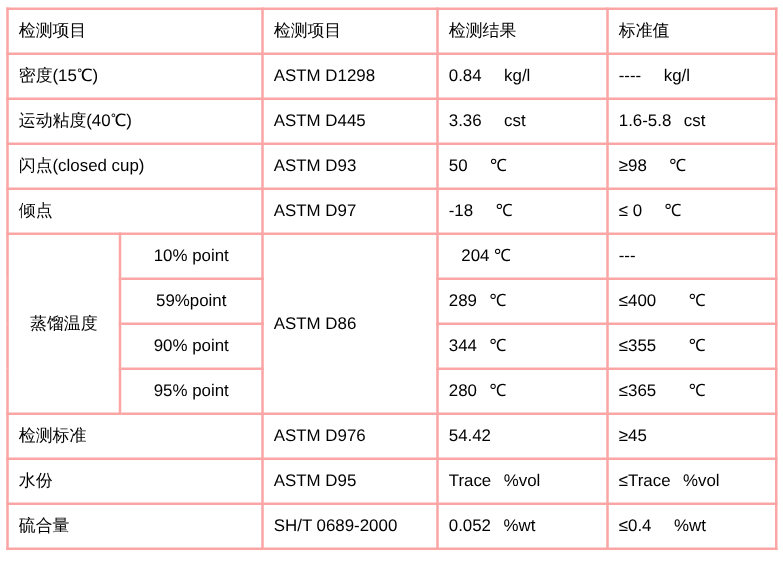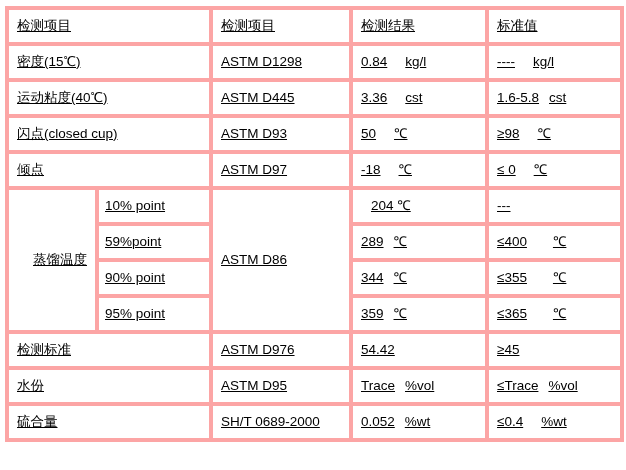--- a/index.html
+++ b/index.html
@@ -21,40 +21,40 @@
     padding: 6px 5px 5px 5px;
   }
   table.spec {
     border-collapse: collapse;
     table-layout: fixed;
     width: 615px;
     margin: 0;
     font-size: 13.5px;
   }
   table.spec td {
-    border: 4px solid #fca5a5;
+    border: 2px solid #fca5a5;
     padding: 0;
     vertical-align: middle;
     height: 36px;
     box-sizing: border-box;
-    text-decoration: underline;
   }
   .cell {
     padding: 2px 8px;
     line-height: 1.25;
     white-space: nowrap;
     overflow: hidden;
   }
 
   
   .sub-label {
+    text-align: center;
     padding: 2px 6px;
   }
   .merge-label {
-    text-align: right;
+    text-align: center;
     padding-left: 8px;
   }
   .nowrap { white-space: nowrap; }
 
   .gap-s { display: inline-block; width: 10px; }
   .gap-m { display: inline-block; width: 18px; }
   .gap-l { display: inline-block; width: 26px; }
 </style>
 </head>
 <body>
@@ -214,21 +214,21 @@
           </div>
         </td>
       </tr>
 
       <tr>
         <td>
           <div class="cell sub-label">95% point</div>
         </td>
         <td>
           <div class="cell nowrap">
-            <span>359</span><span class="gap-s"></span><span>℃</span>
+            <span>280</span><span class="gap-s"></span><span>℃</span>
           </div>
         </td>
         <td>
           <div class="cell nowrap">
             <span>≤365</span><span class="gap-l"></span><span>℃</span>
           </div>
         </td>
       </tr>
 
       <tr>

